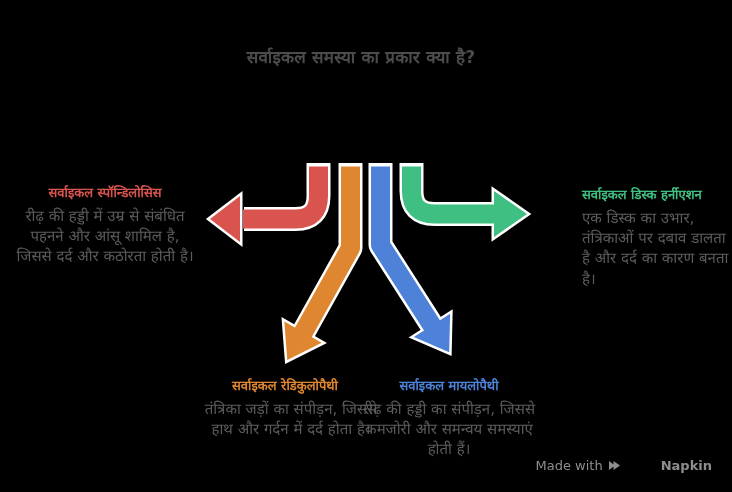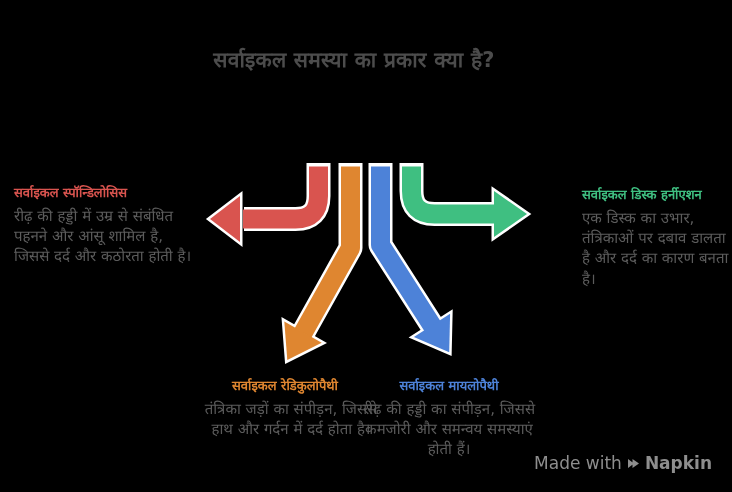--- a/index.html
+++ b/index.html
@@ -11,24 +11,24 @@
     position: relative;
     width: 732px;
     height: 492px;
     background: #000000;
     overflow: hidden;
     font-family: "DejaVu Sans", "Liberation Sans", sans-serif;
   }
   .title {
     position: absolute;
     top: 45px;
-    left: 0;
+    left: 7px;
     width: 708px;
     text-align: center;
-    font-size: 21px;
+    font-size: 17px;
     font-weight: 700;
     letter-spacing: 0.2px;
   }
   .arrows {
     position: absolute;
     top: 0;
     left: 0;
   }
   .section { position: absolute; }
   .section .heading {
@@ -38,21 +38,21 @@
     line-height: 1.25;
   }
   .section .desc {
     font-size: 15px;
     line-height: 1.34;
   }
   .section-left {
     top: 185px;
     right: 536px;
     width: 182px;
-    text-align: left;
+    text-align: center;
   }
   .section-right {
     top: 187px;
     left: 542px;
     width: 152px;
     text-align: left;
     margin-left: 40px;
   }
   .section-bottom-left {
     top: 378px;
@@ -66,23 +66,23 @@
     width: 190px;
     text-align: center;
   }
   .footer {
     position: absolute;
     right: 20px;
     bottom: 19px;
     display: flex;
     align-items: center;
     gap: 5px;
-    font-size: 17px;
+    font-size: 13px;
   }
-  .footer .brand { font-weight: 600; }
+  .footer .brand { font-weight: 600; margin-left: 35px; }
 </style>
 </head>
 <body>
 
 <div id="canvas">
 
   <div class="title" style="color: rgb(76, 76, 76);">सर्वाइकल समस्या का प्रकार क्या है?</div>
 
   <svg class="arrows" width="732" height="492" viewBox="0 0 732 492">
 

